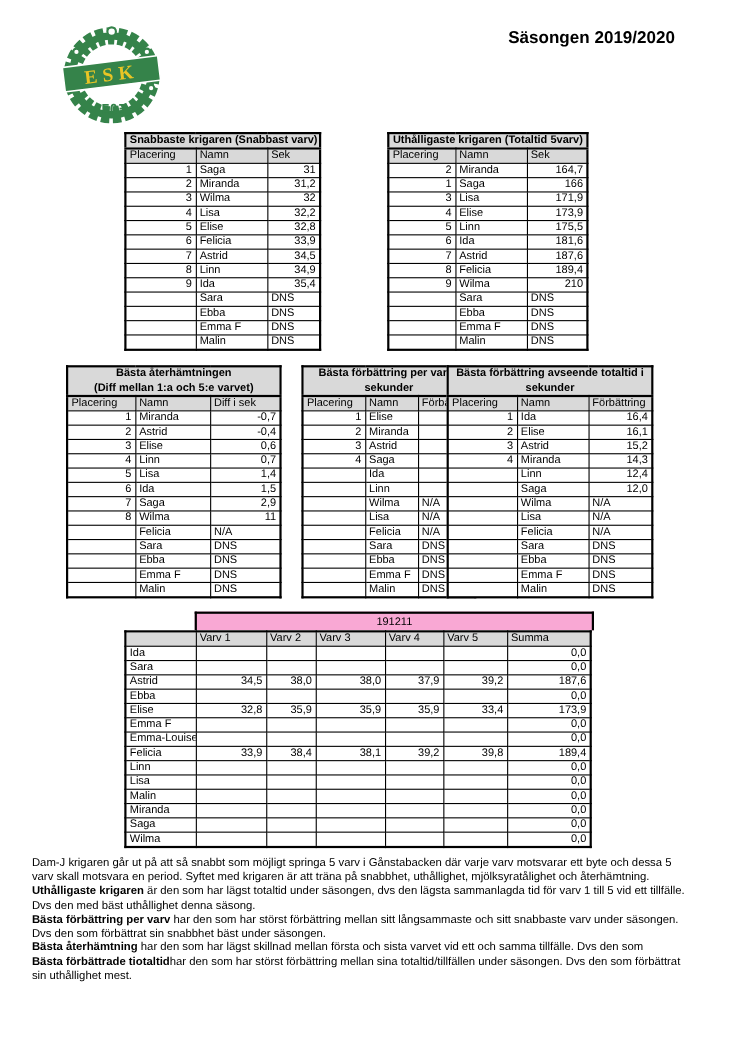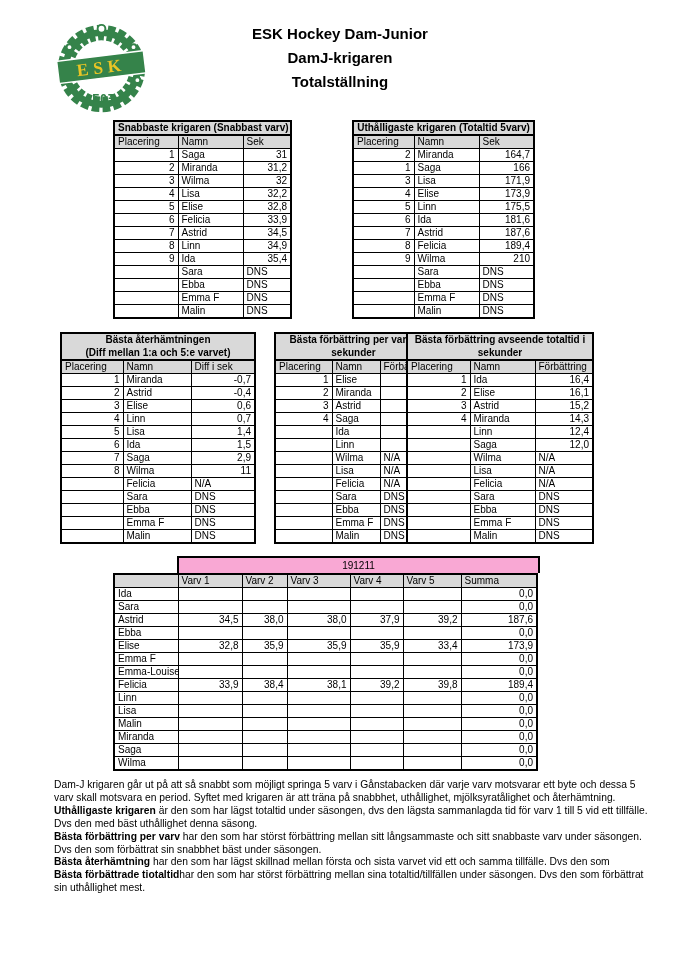--- a/index.html
+++ b/index.html
@@ -24,21 +24,21 @@
   table.xl tr.head th{background:#d9d9d9;text-align:left;}
   table.xl td.ar{text-align:right;}
   table.xl td.al{text-align:left;}
 
   
   .session-title{position:absolute;left:177px;top:556px;width:359px;height:15px;
         background:#f9a8d4;border:2px solid #000;border-bottom:none;
         font-size:10px;font-weight:normal;text-align:center;line-height:15px;}
 
   
-  .footer{position:absolute;left:54px;top:779px;width:596px;
+  .footer{position:absolute;left:29px;top:779px;width:596px;
           font-size:10.3px;line-height:12.9px;}
   .footer p{margin:0;}
 </style>
 </head>
 <body>
 
 <div class="page">
 
   <svg class="logo" viewBox="0 0 100 100">
     <circle cx="50" cy="50" r="37" fill="none" stroke="#35834a" stroke-width="16" stroke-dasharray="7 3"></circle>
@@ -48,25 +48,21 @@
     <circle cx="83" cy="28" r="3" fill="#fff" stroke="#35834a" stroke-width="2"></circle>
     <circle cx="13" cy="62" r="3" fill="#fff" stroke="#35834a" stroke-width="2"></circle>
     <circle cx="87" cy="62" r="3" fill="#fff" stroke="#35834a" stroke-width="2"></circle>
     <g transform="rotate(-7 50 50)">
       <rect x="5" y="37" width="90" height="23" fill="#35834a" stroke="#ffffff" stroke-width="1.5"></rect>
       <text x="50" y="55" text-anchor="middle" font-size="18" font-weight="bold" fill="#e9c525" letter-spacing="5" font-family="Liberation Serif, serif">ESK</text>
     </g>
     <text x="52" y="86" text-anchor="middle" font-size="13" font-weight="bold" fill="#35834a" font-family="DejaVu Sans Mono, monospace">E0Ǝ</text>
   </svg>
 
-  <div class="main-title">
-    <div>ESK Hockey Dam-Junior</div>
-    <div>DamJ-krigaren</div>
-    <div>Totalställning</div>
-  </div>
+  <div class="season">Säsongen 2019/2020</div>
 
   <table class="xl" style="left:113px;top:120px;width:177px;">
     <colgroup>
         <col style="width:64px">
         <col style="width:65px">
         <col style="width:48px">
       </colgroup>
     <thead>
       <tr class="title">
         <th colspan="3">Snabbaste krigaren (Snabbast varv)</th>

